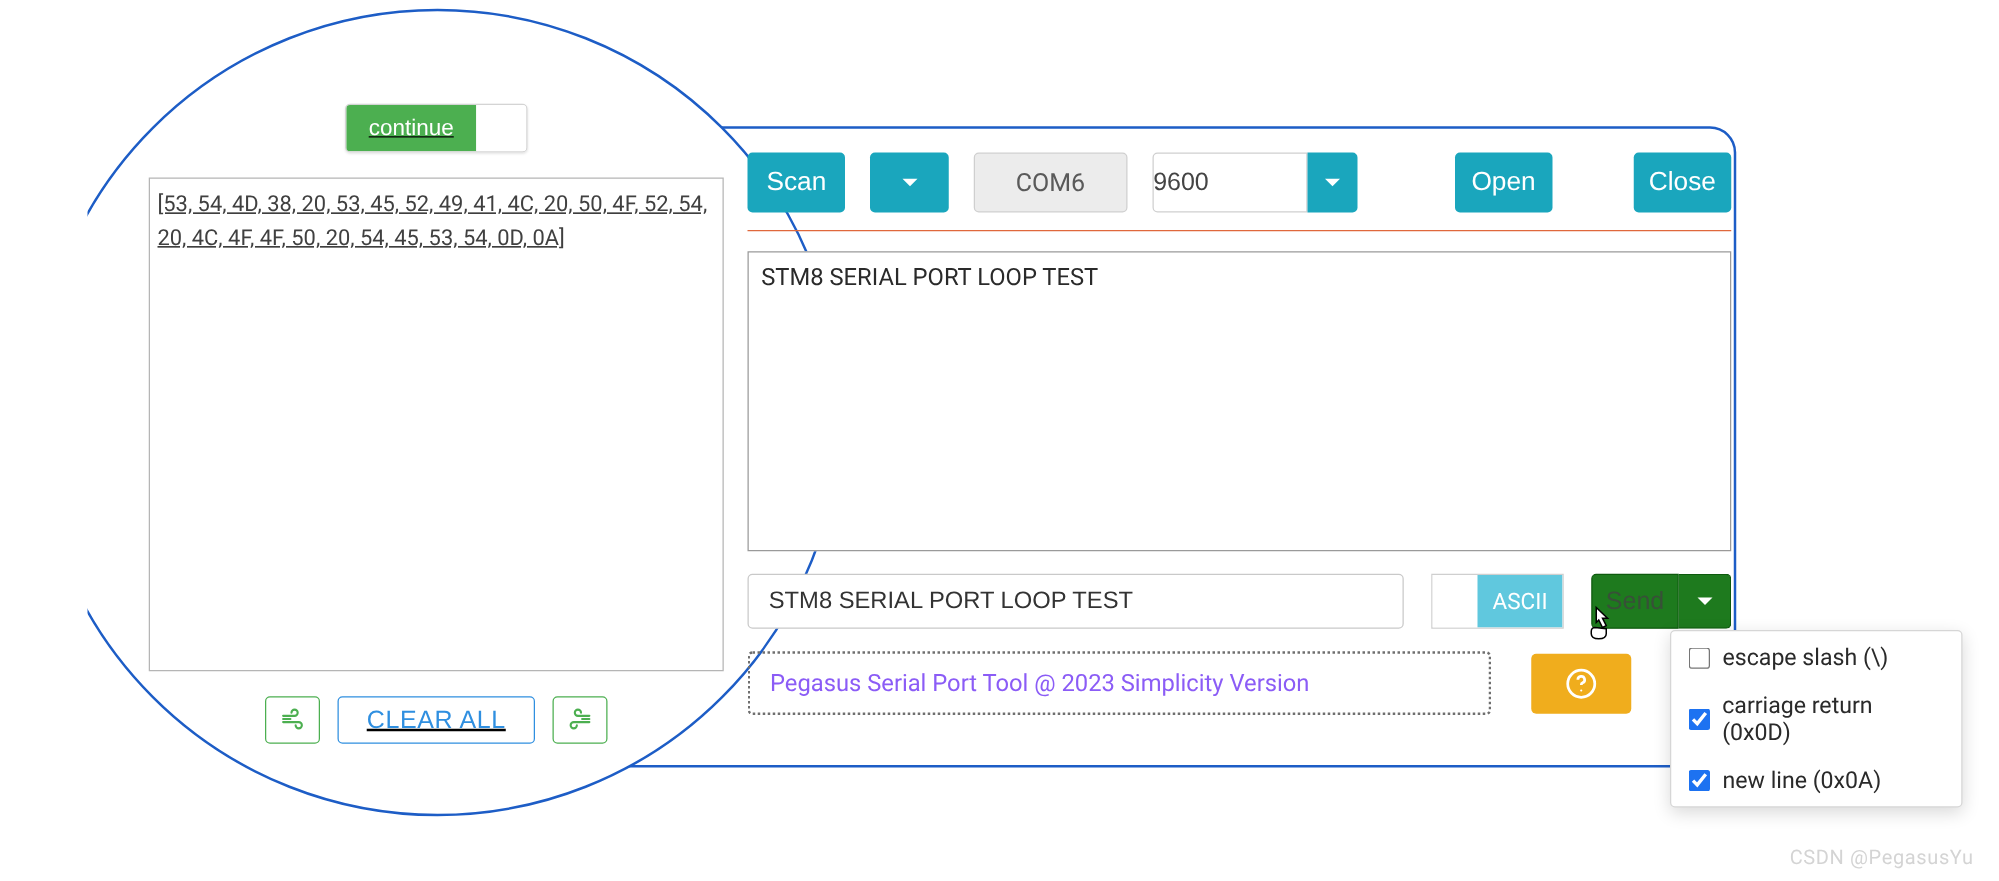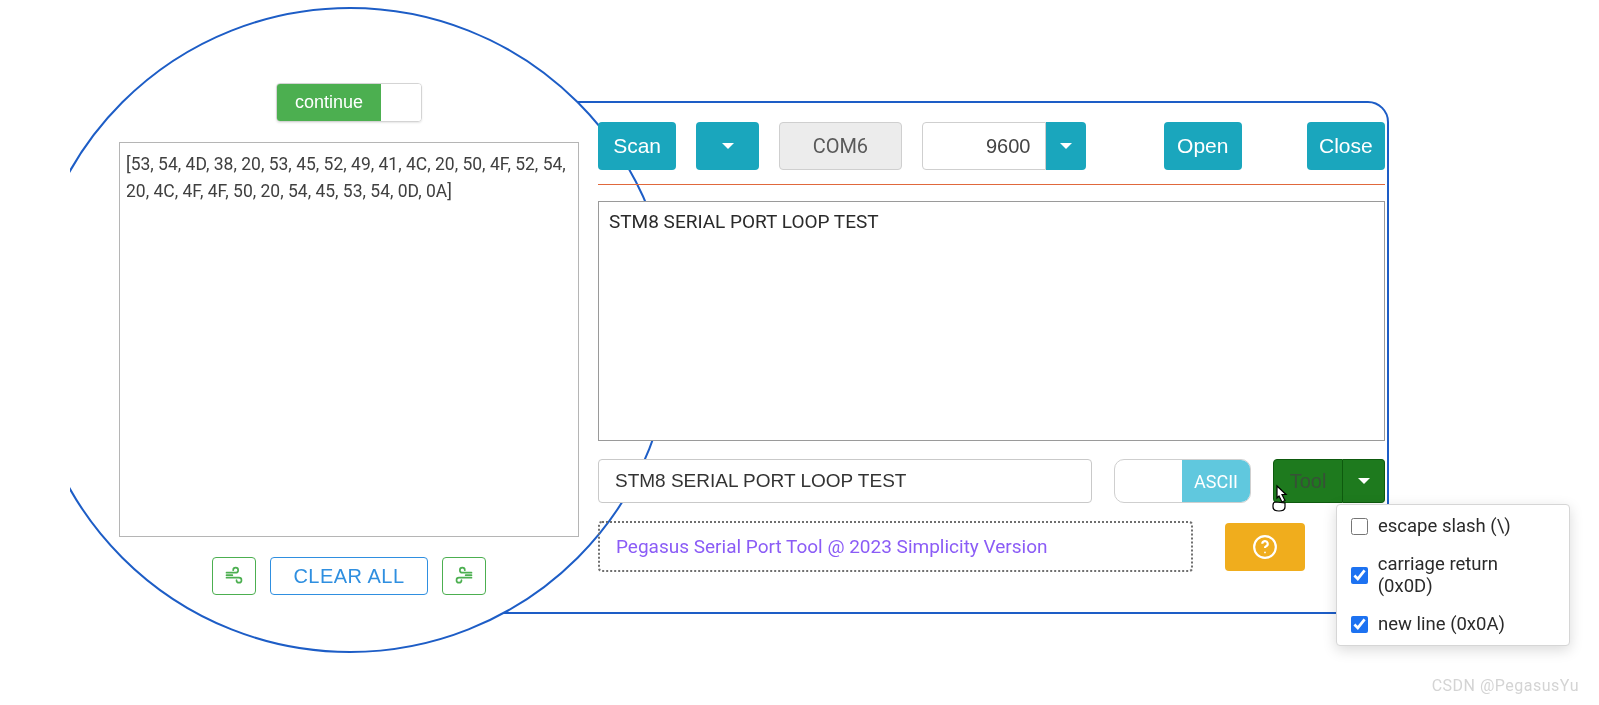--- a/index.html
+++ b/index.html
@@ -7,52 +7,52 @@
       font-family: -apple-system, BlinkMacSystemFont, "Segoe UI", Roboto, Arial, sans-serif;
       background: #fff;
       width: 1599px;
       height: 705px;
       position: relative;
       overflow: hidden;
     }
     .outline-shape { position: absolute; top: 3px; left: 70px; width: 1320px; height: 655px; pointer-events: none; z-index: 0; }
 
     
-    .left-panel { position: absolute; left: 119px; top: 83px; width: 460px; z-index: 1; }
+    .left-panel { position: absolute; left: 119px; top: 83px; width: 460px; z-index: 1; text-decoration: underline; }
     .continue-row { display: flex; justify-content: center; margin-bottom: 20px; }
     .continue-toggle { display: flex; box-shadow: 0 1px 2px rgba(0,0,0,.1); border-radius: 4px; overflow: hidden; border: 1px solid #d4d4d4; }
     .continue-btn { background: #4caf50; color: #fff; padding: 8px 18px; font-size: 18px; border: none; }
     .toggle-empty { background: #fff; width: 40px; }
     .hex-box { border: 1px solid #b5b5b5; min-height: 395px; padding: 8px 6px; font-size: 17.5px; color: #404040; line-height: 1.55; word-wrap: break-word; background: #fff; }
     .bottom-row { margin-top: 20px; display: flex; justify-content: center; gap: 14px; }
     .icon-btn { border: 1.5px solid #4caf50; background: #fff; border-radius: 4px; width: 44px; height: 38px; display: flex; align-items: center; justify-content: center; }
     .icon-btn svg { stroke: #4caf50; }
     .clear-all { border: 1.5px solid #2f8fe0; color: #2f8fe0; background: #fff; border-radius: 4px; padding: 6px 22px; font-size: 20px; letter-spacing: .5px; }
 
     
     .right-panel { position: absolute; left: 598px; top: 122px; width: 787px; z-index: 1; }
     .top-buttons { display: flex; align-items: center; gap: 20px; padding-bottom: 14px; border-bottom: 1.5px solid #e0683c; }
     .teal-btn { background: #1aa6bd; color: #fff; border: none; border-radius: 4px; font-size: 21px; display: flex; align-items: center; justify-content: center; }
     .scan-btn { width: 82px; height: 48px; }
     .drop-btn { width: 66px; height: 48px; }
     .open-btn { width: 82px; height: 48px; }
     .close-btn { width: 82px; height: 48px; }
     .com-box { background: #ececec; border: 1.5px solid #cfcfcf; border-radius: 4px; height: 48px; width: 128px; display: flex; align-items: center; justify-content: center; font-size: 20px; color: #5a5a5a; }
     .baud-wrap { display: flex; height: 48px; }
-    .baud-input { border: 1.5px solid #cfcfcf; border-radius: 4px 0 0 4px; height: 48px; width: 124px; padding: 0 14px; font-size: 20px; color: #444; outline: none; text-align: right; }
+    .baud-input { border: 1.5px solid #cfcfcf; border-radius: 4px 0 0 4px; height: 48px; width: 124px; padding: 0 0; font-size: 20px; color: #444; outline: none; }
     .baud-drop { background: #1aa6bd; border: none; width: 40px; border-radius: 0 4px 4px 0; display: flex; align-items: center; justify-content: center; }
     .triangle-down { width: 0; height: 0; border-left: 6px solid transparent; border-right: 6px solid transparent; border-top: 6px solid #fff; }
     .spacer-l { width: 40px; }
     .spacer-m { width: 26px; }
 
     .output-box { margin-top: 16px; border: 1.5px solid #9a9a9a; min-height: 240px; padding: 8px 10px; font-size: 19px; color: #2a2a2a; background: #fff; }
 
     .send-row { margin-top: 18px; display: flex; gap: 22px; align-items: center; }
     .send-input { flex: 1; border: 1.5px solid #c9c9c9; border-radius: 4px; height: 44px; padding: 0 16px; font-size: 19px; color: #333; outline: none; }
-    .ascii-toggle { display: flex; border: 1.5px solid #cfcfcf; border-radius: 10px; overflow: hidden; height: 44px; padding-left: 31px; }
+    .ascii-toggle { display: flex; border: 1.5px solid #cfcfcf; border-radius: 0; overflow: hidden; height: 44px; }
     .ascii-left { width: 36px; background: #fff; }
     .ascii-right { background: #60c8de; color: #fff; padding: 0 12px; display: flex; align-items: center; font-size: 18px; }
     .send-split { display: flex; height: 44px; }
     .send-btn { background: #1e7a1e; color: #385038; border: 1px solid #0e5a0e; border-radius: 4px 0 0 4px; width: 70px; font-size: 20px; display: flex; align-items: center; justify-content: center; }
     .send-drop { background: #1e7a1e; border: 1px solid #0e5a0e; border-left: none; border-radius: 0 4px 4px 0; width: 42px; display: flex; align-items: center; justify-content: center; }
 
     .footer-row { margin-top: 18px; display: flex; gap: 32px; align-items: center; }
     .banner { flex: 1; border: 2px dotted #6f6f6f; border-radius: 4px; padding: 12px 16px; color: #8b5cf6; font-size: 19px; }
     .help-btn { background: #f0ad1d; border: none; border-radius: 4px; width: 80px; height: 48px; display: flex; align-items: center; justify-content: center; }
     .ex-btn { background: #1aa6bd; color: #fff; border: none; border-radius: 4px; width: 48px; height: 48px; font-size: 21px; display: flex; align-items: center; justify-content: flex-start; padding-left: 12px; overflow: hidden; }
@@ -129,21 +129,21 @@
 
   <div class="output-box">STM8 SERIAL PORT LOOP TEST</div>
 
   <div class="send-row">
     <input class="send-input" value="STM8 SERIAL PORT LOOP TEST" style="">
     <div class="ascii-toggle">
       <div class="ascii-left"></div>
       <div class="ascii-right">ASCII</div>
     </div>
     <div class="send-split">
-      <button class="send-btn">Tool</button>
+      <button class="send-btn">Send</button>
       <button class="send-drop">
         <span class="triangle-down"></span>
       </button>
     </div>
   </div>
 
   <div class="footer-row">
     <div class="banner">Pegasus Serial Port Tool @ 2023 Simplicity Version</div>
     <button class="help-btn">
       <svg width="26" height="26" viewBox="0 0 24 24" fill="none" stroke="#fff" stroke-width="2">

